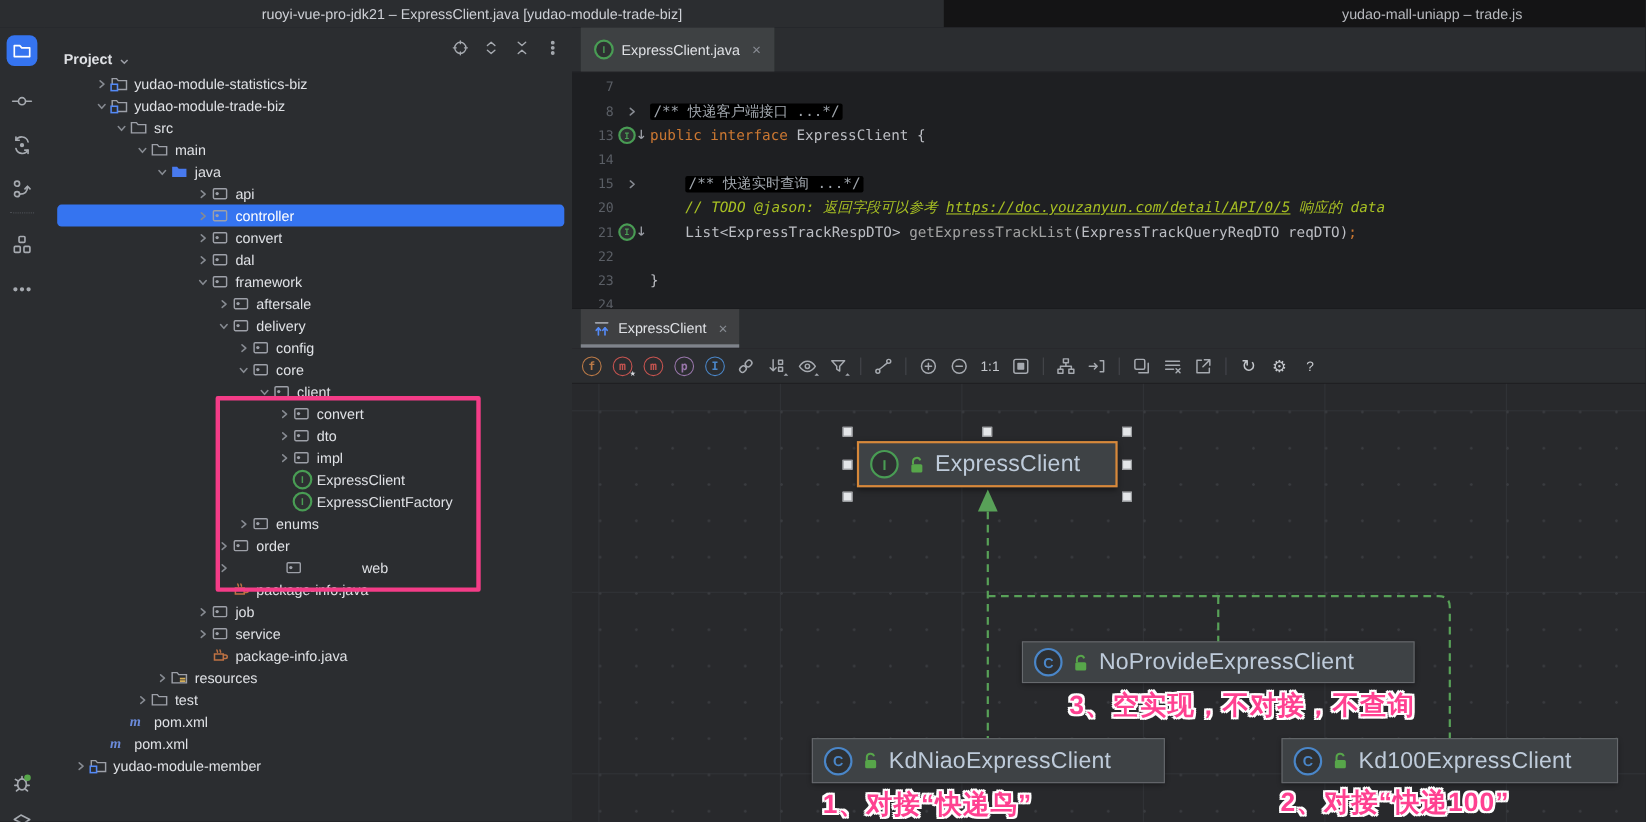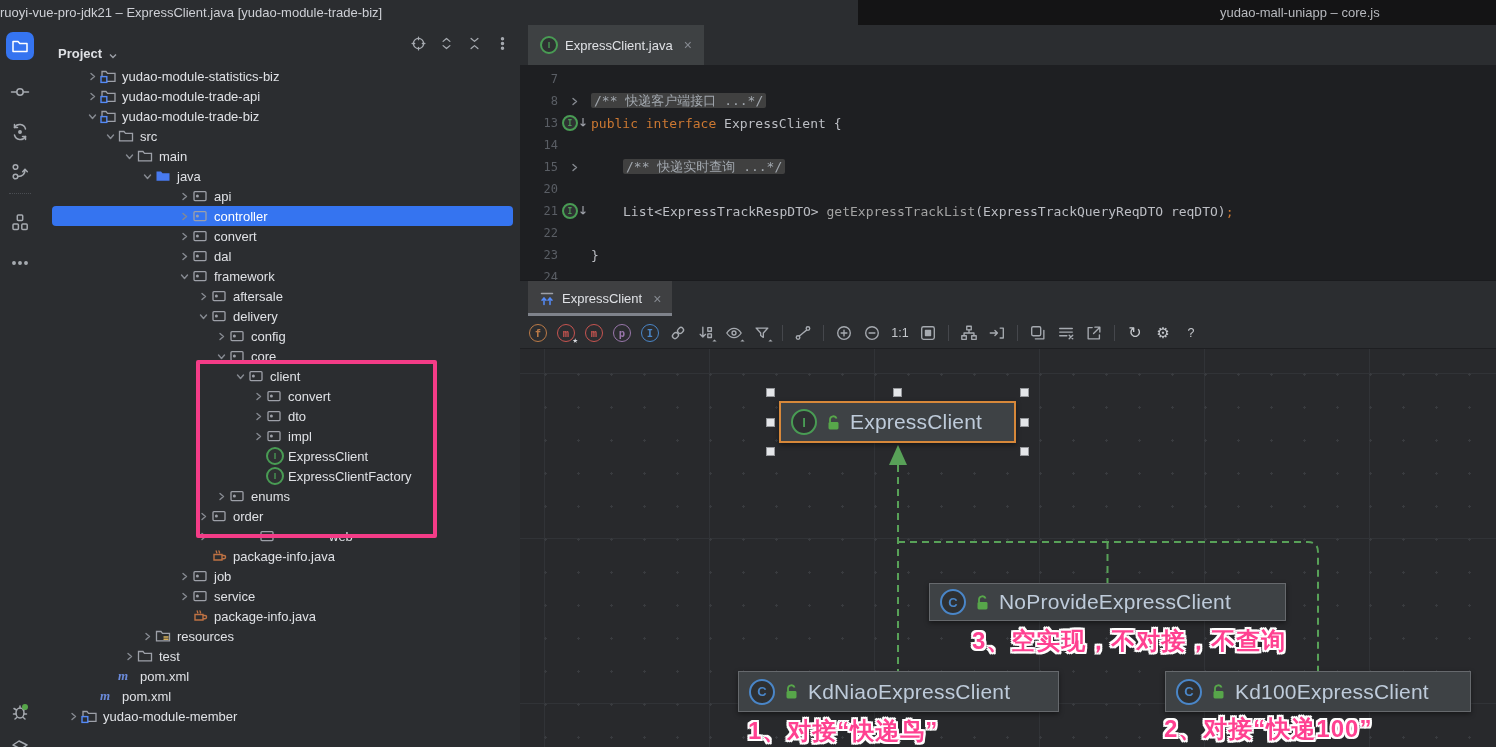--- a/index.html
+++ b/index.html
@@ -1,21 +1,21 @@
 <!DOCTYPE html>
 <html><head>
 <meta charset="utf-8">
 <style>
   html,body{margin:0;padding:0}
   body{width:1496px;height:747px;position:relative;overflow:hidden;background:#1E1F22;
        font-family:"Liberation Sans",sans-serif;color:#DFE1E5;-webkit-user-select:none}
   .abs{position:absolute}
   
   #titlebar{left:0;top:0;width:1496px;height:25px;background:#2B2D30;border-bottom:1px solid #1F2124}
-  #titlebar-left{left:0;top:0;width:858px;height:25px;display:flex;align-items:center;justify-content:flex-start;
+  #titlebar-left{left:0;top:0;width:858px;height:25px;display:flex;align-items:center;justify-content:center;
                  font-size:13px;color:#CED0D6}
   #titlebar-right{left:858px;top:0;width:638px;height:25px;background:#141415;color:#B8BABF;font-size:13px;
                   display:flex;align-items:center}
   #titlebar-right span{margin-left:362px;white-space:nowrap}
   
   #stripe{left:0;top:25px;width:40px;height:722px;background:#2B2D30;border-right:1px solid #26282B}
   .stripe-btn{position:absolute;left:6px;width:28px;height:28px;border-radius:7px;display:flex;
               align-items:center;justify-content:center}
   .stripe-btn.sel{background:#3574F0}
   .stripe-div{position:absolute;left:9px;width:22px;border-top:1px dotted #4A4D52}
@@ -39,21 +39,21 @@
   .etab{position:absolute;left:8px;top:0;height:40px;background:#3E4143;display:flex;align-items:center;padding:0 12px;gap:7px}
   .etab-label{font-size:13px;color:#DFE1E5}
   .tab-close{color:#868A91;font-size:14px;margin-left:4px}
   #ebody{position:absolute;left:0;top:40px;width:100%;height:215px;padding-top:3px;overflow:hidden}
   .eline{height:22px;display:flex;align-items:center;font-family:"DejaVu Sans Mono",monospace;font-size:13px}
   .lnum{width:38px;text-align:right;color:#5A5E65;font-size:12px;flex:none}
   .lgut{width:33px;flex:none;display:flex;align-items:center;justify-content:center;gap:1px}
   .lcode{white-space:pre}
   .tk-kw{color:#CC7832}
   .tk-pl{color:#BCBEC4}
-  .tk-fold{color:#A1A7AE;background:#404040;border-radius:2px;padding:0 3px}
+  .tk-fold{color:#A1A7AE;background:#000000;border-radius:2px;padding:0 3px}
   .tk-todo{color:#A8C023;font-style:italic}
   .tk-todolink{color:#A8C023;font-style:italic;text-decoration:underline}
   .tk-mth{color:#a3a3a3}
   
   #diagram{left:520px;top:280px;width:976px;height:467px;background:#2B2D30;border-top:1px solid #1A1B1E}
   #dtabrow{position:absolute;left:0;top:0;width:100%;height:36px;background:#2B2D30;border-bottom:1px solid #1E1F22}
   .dtab{position:absolute;left:8px;top:0;height:35px;background:#3F4042;display:flex;align-items:center;padding:0 11px;gap:7px}
   .dtab-underline{position:absolute;left:0;bottom:0;width:100%;height:3px;background:#7F838B}
   #dtoolbar{position:absolute;left:0;top:36px;width:100%;height:32px;display:flex;align-items:center;padding-left:6px;gap:4px;background:#2B2D30;border-bottom:1px solid #1E1F22;box-sizing:border-box}
   .tb-btn{width:24px;height:24px;display:flex;align-items:center;justify-content:center;border-radius:4px;position:relative;flex:none;color:#A6AAB0}
@@ -80,21 +80,21 @@
   svg{display:block}
 </style>
 </head>
 <body>
 
 <div id="titlebar" class="abs">
   <div id="titlebar-left" class="abs">
     <span>ruoyi-vue-pro-jdk21 – ExpressClient.java [yudao-module-trade-biz]</span>
   </div>
   <div id="titlebar-right" class="abs">
-    <span>yudao-mall-uniapp – core.js</span>
+    <span>yudao-mall-uniapp – trade.js</span>
   </div>
 </div>
 
 <div id="stripe" class="abs">
     <div class="stripe-btn sel" style="top: 7px;">
       <svg width="20" height="20" viewBox="0 0 20 20" fill="none" stroke="#A6AAB0" stroke-width="1.5" stroke-linecap="round" stroke-linejoin="round">
         <path d="M3 5.5h5l1.8 2H17v8H3z" stroke="#FFFFFF"></path>
       </svg>
     </div>
     <div class="stripe-btn" style="top: 53px;">
@@ -193,34 +193,20 @@
           <svg width="17" height="16" viewBox="0 0 17 16" fill="none" stroke="#9DA0A8" stroke-width="1.3">
             <path d="M2 3.5h4l1.5 1.8H15v8H2z"></path>
             <rect x="1" y="8.6" width="5.8" height="5.8" fill="#2B2D30" stroke="#548AF7" stroke-width="1.4"></rect>
           </svg>
         </span>
         <span>yudao-module-statistics-biz</span>
       </div>
       <div class="trow" style="padding-left: 45px;">
         <span class="tchev">
           <svg width="11" height="11" viewBox="0 0 11 11">
-            <polyline points="4,2.5 7.5,5.5 4,8.5" fill="none" stroke="#868A91" stroke-width="1.4" stroke-linecap="round" stroke-linejoin="round"></polyline>
-          </svg>
-        </span>
-        <span class="tico">
-          <svg width="17" height="16" viewBox="0 0 17 16" fill="none" stroke="#9DA0A8" stroke-width="1.3">
-            <path d="M2 3.5h4l1.5 1.8H15v8H2z"></path>
-            <rect x="1" y="8.6" width="5.8" height="5.8" fill="#2B2D30" stroke="#548AF7" stroke-width="1.4"></rect>
-          </svg>
-        </span>
-        <span>yudao-module-trade-api</span>
-      </div>
-      <div class="trow" style="padding-left: 45px;">
-        <span class="tchev">
-          <svg width="11" height="11" viewBox="0 0 11 11">
             <polyline points="2.5,4 5.5,7.5 8.5,4" fill="none" stroke="#868A91" stroke-width="1.4" stroke-linecap="round" stroke-linejoin="round"></polyline>
           </svg>
         </span>
         <span class="tico">
           <svg width="17" height="16" viewBox="0 0 17 16" fill="none" stroke="#9DA0A8" stroke-width="1.3">
             <path d="M2 3.5h4l1.5 1.8H15v8H2z"></path>
             <rect x="1" y="8.6" width="5.8" height="5.8" fill="#2B2D30" stroke="#548AF7" stroke-width="1.4"></rect>
           </svg>
         </span>
         <span>yudao-module-trade-biz</span>
@@ -656,20 +642,21 @@
         <span class="lgut">
           <svg width="11" height="11" viewBox="0 0 11 11">
             <polyline points="4,2.5 7.5,5.5 4,8.5" fill="none" stroke="#868A91" stroke-width="1.4" stroke-linecap="round" stroke-linejoin="round"></polyline>
           </svg>
         </span>
         <span class="lcode" style="padding-left: 32px;"><span class="tk-fold">/** 快递实时查询 ...*/</span></span>
       </div>
       <div class="eline">
         <span class="lnum">20</span>
         <span class="lgut"></span>
+        <span class="lcode" style="padding-left: 32px;"><span class="tk-todo">// TODO @jason: 返回字段可以参考 </span><span class="tk-todolink">https://doc.youzanyun.com/detail/API/0/5</span><span class="tk-todo"> 响应的 data</span></span>
       </div>
       <div class="eline">
         <span class="lnum">21</span>
         <span class="lgut">
           <span class="nbadge" style="width:12px;height:12px;border-color:#499C54;color:#499C54;font-size:8px">I</span>
           <svg width="8" height="12" viewBox="0 0 8 12">
             <path d="M4 1v8M4 9L1.6 6.6M4 9l2.4-2.4" stroke="#9DA0A8" stroke-width="1.2" fill="none"></path>
           </svg>
         </span>
         <span class="lcode" style="padding-left: 32px;"><span class="tk-pl">List&lt;ExpressTrackRespDTO&gt; </span><span class="tk-mth">getExpressTrackList</span><span class="tk-pl">(ExpressTrackQueryReqDTO reqDTO)</span><span class="tk-kw">;</span></span>

